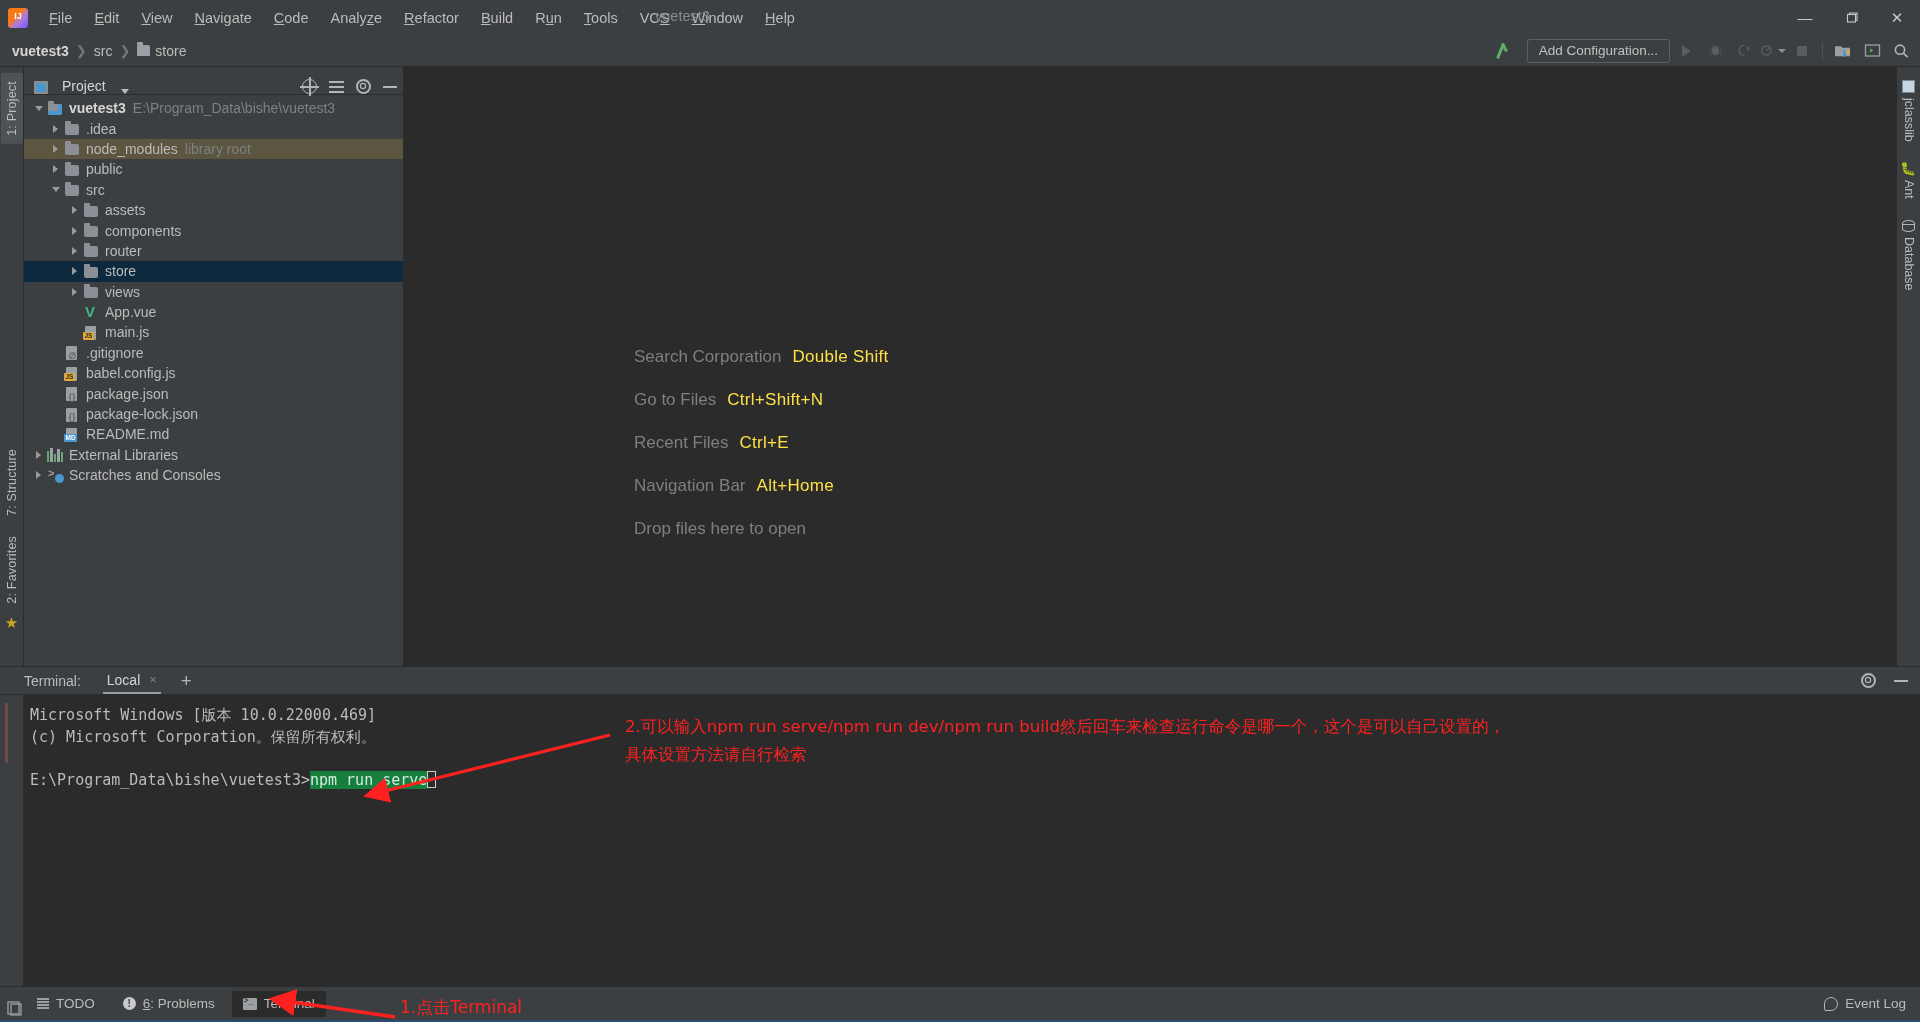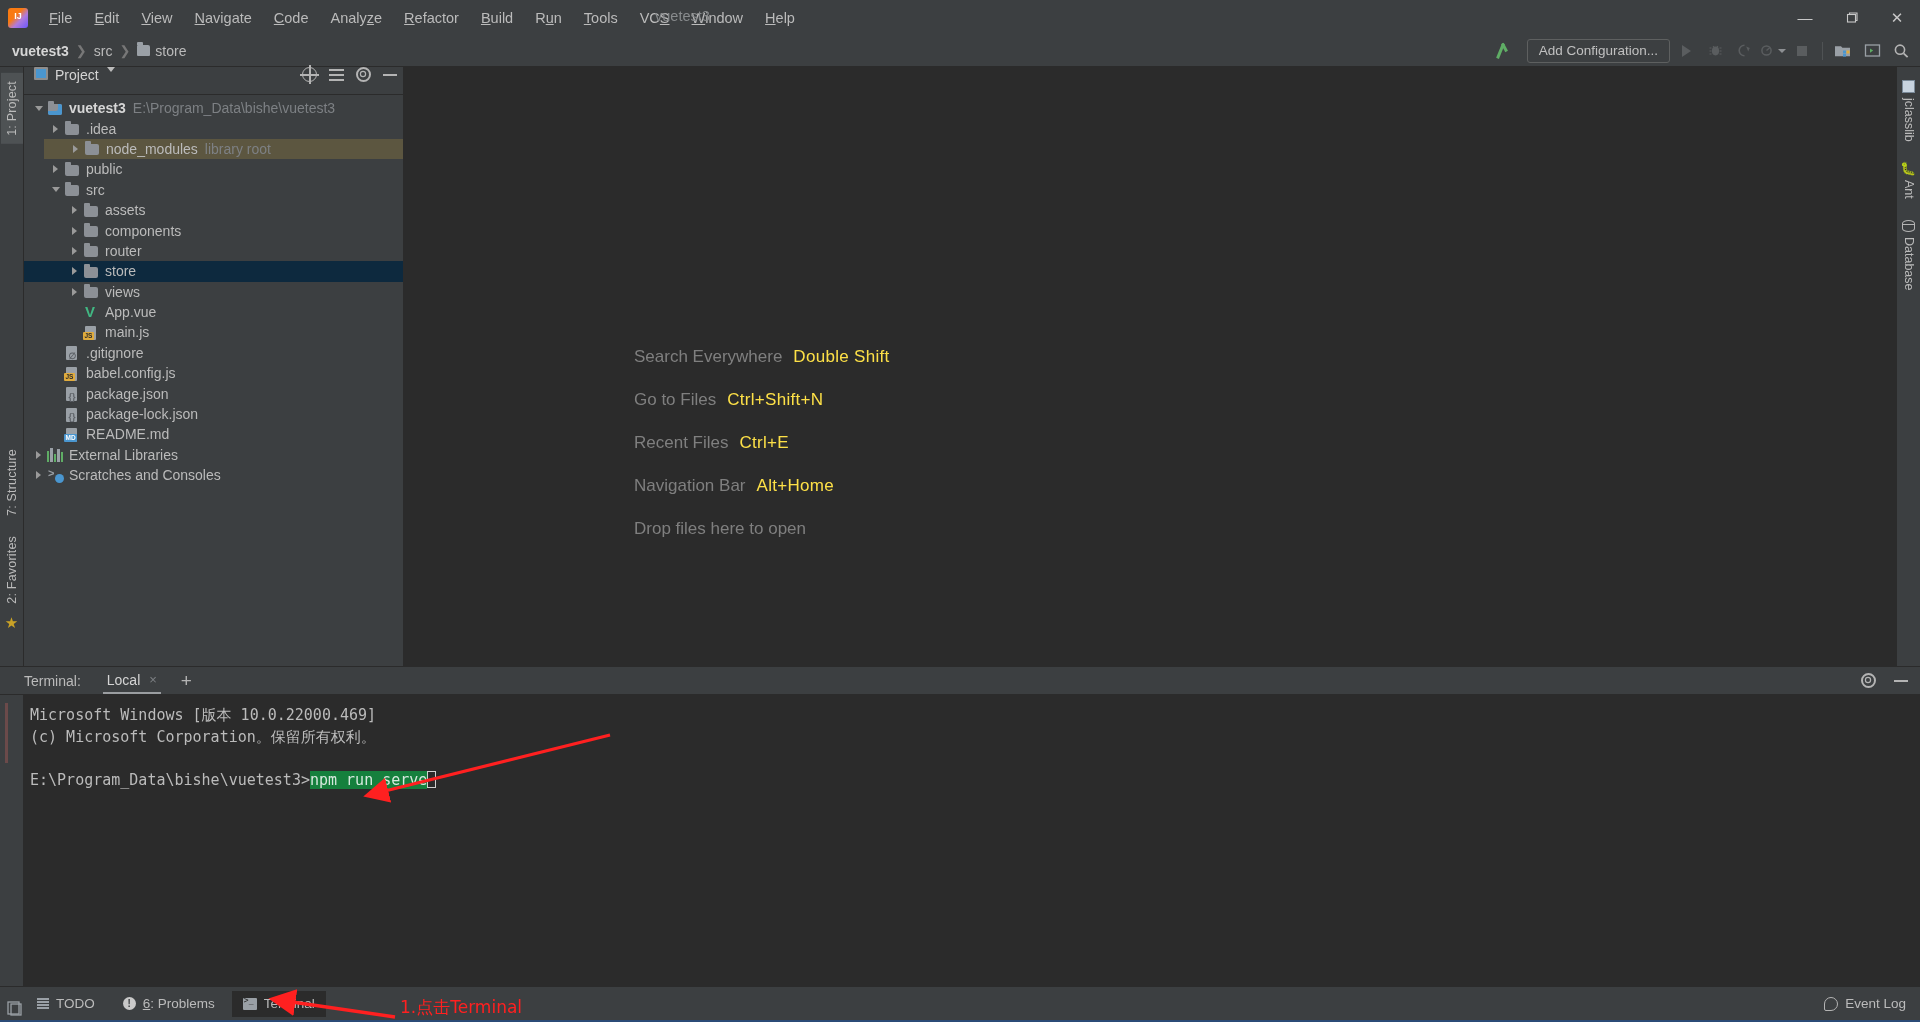--- a/index.html
+++ b/index.html
@@ -101,22 +101,22 @@
   .vtab.active { background: #4e5254; }
   .vstrip-left .top { position: absolute; top: 6px; }
   .vstrip-left .bot { position: absolute; bottom: 6px; display: flex; flex-direction: column; align-items: center; gap: 4px; }
 
   
   .project-panel {
     width: 380px; background: #3c3f41; display: flex; flex-direction: column;
     border-right: 1px solid #2b2b2b; min-height: 0;
   }
   .pp-header {
-    height: 28px; display: flex; align-items: flex-start; padding: 0 6px 0 10px;
-    border-bottom: 1px solid #2b2b2b; position: relative;
+    height: 28px; display: flex; align-items: flex-end; padding: 0 6px 0 10px;
+    border-bottom: 1px solid #2b2b2b; position: relative; gap: 7px;
   }
   .pp-title { color: #d4d4d4; font-size: 14px; margin-left: 7px; }
   .pp-sqicon {
     width: 14px; height: 13px; border: 2px solid #8d8d8d; background: #4a96cf;
     border-radius: 1px;
   }
   .caret-dn {
     width: 0; height: 0; border-left: 4.5px solid transparent; border-right: 4.5px solid transparent;
     border-top: 5px solid #bcbcbc; margin-left: 8px;
   }
@@ -144,21 +144,21 @@
     background: #3c3f41; border-radius: 50%; box-shadow: 0 0 0 1.2px #b4b4b4;
   }
   .ico-min { width: 14px; height: 2px; background: #b4b4b4; }
 
   .tree { flex: 1; overflow: hidden; padding-top: 3px; font-size: 14px; }
   .trow {
     height: 20.4px; display: flex; align-items: center; color: #bbbbbb;
     padding-left: 6px; white-space: nowrap;
   }
   .trow.selected { background: #0d293e; }
-  .trow.hl { background: #5c5640; margin-left: 20px; }
+  .trow.hl { background: #5c5640; }
   .twig { width: 17px; display: flex; align-items: center; justify-content: center; flex: 0 0 17px; }
   .chev {
     width: 0; height: 0; border-top: 4px solid transparent; border-bottom: 4px solid transparent;
     border-left: 5px solid #9a9a9a;
   }
   .chev.open {
     border-left: 4.5px solid transparent; border-right: 4.5px solid transparent;
     border-top: 5px solid #9a9a9a; border-bottom: 0;
   }
   .ti { width: 17px; height: 15px; margin-right: 5px; flex: 0 0 17px; position: relative; }
@@ -578,21 +578,21 @@
           <span class="scratch-ico"></span>
           <span class="t-label">Scratches and Consoles</span>
         </div>
 
       </div>
     </div>
 
     <div class="editor">
       <div class="hints">
         <div class="hintrow">
-          <span>Search Everywhere</span>
+          <span>Search Corporation</span>
           <span class="k">Double Shift</span>
         </div>
         <div class="hintrow">
           <span>Go to Files</span>
           <span class="k">Ctrl+Shift+N</span>
         </div>
         <div class="hintrow">
           <span>Recent Files</span>
           <span class="k">Ctrl+E</span>
         </div>
@@ -641,20 +641,24 @@
         <div style="position:absolute;left:5px;top:8px;width:3px;height:60px;background:#6b4a4a;"></div>
       </div>
       <div class="term-content">
         <div class="term-line">Microsoft Windows [版本 10.0.22000.469]</div>
         <div class="term-line">(c) Microsoft Corporation。保留所有权利。</div>
         <div class="term-line">&nbsp;</div>
         <div class="term-line"><span>E:\Program_Data\bishe\vuetest3&gt;</span><span class="cmd-sel">npm run serve</span><span class="cursor-box"></span></div>
       </div>
       <div class="term-scroll"></div>
 
+      <div class="anno-text" style="left:625px;top:18px;">
+        <div>2.可以输入npm run serve/npm run dev/npm run build然后回车来检查运行命令是哪一个，这个是可以自己设置的，</div>
+        <div>具体设置方法请自行检索</div>
+      </div>
       <svg class="anno" width="1920" height="320">
         <defs>
           <marker id="arrowhead2" markerWidth="8" markerHeight="8" refX="1" refY="4" orient="auto">
             <polygon points="0 0, 8 4, 0 8" fill="#ff2020"></polygon>
           </marker>
         </defs>
         <line x1="610" y1="40" x2="385" y2="96" stroke="#ff2020" stroke-width="3.2" marker-end="url(#arrowhead2)"></line>
       </svg>
     </div>
   </div>

